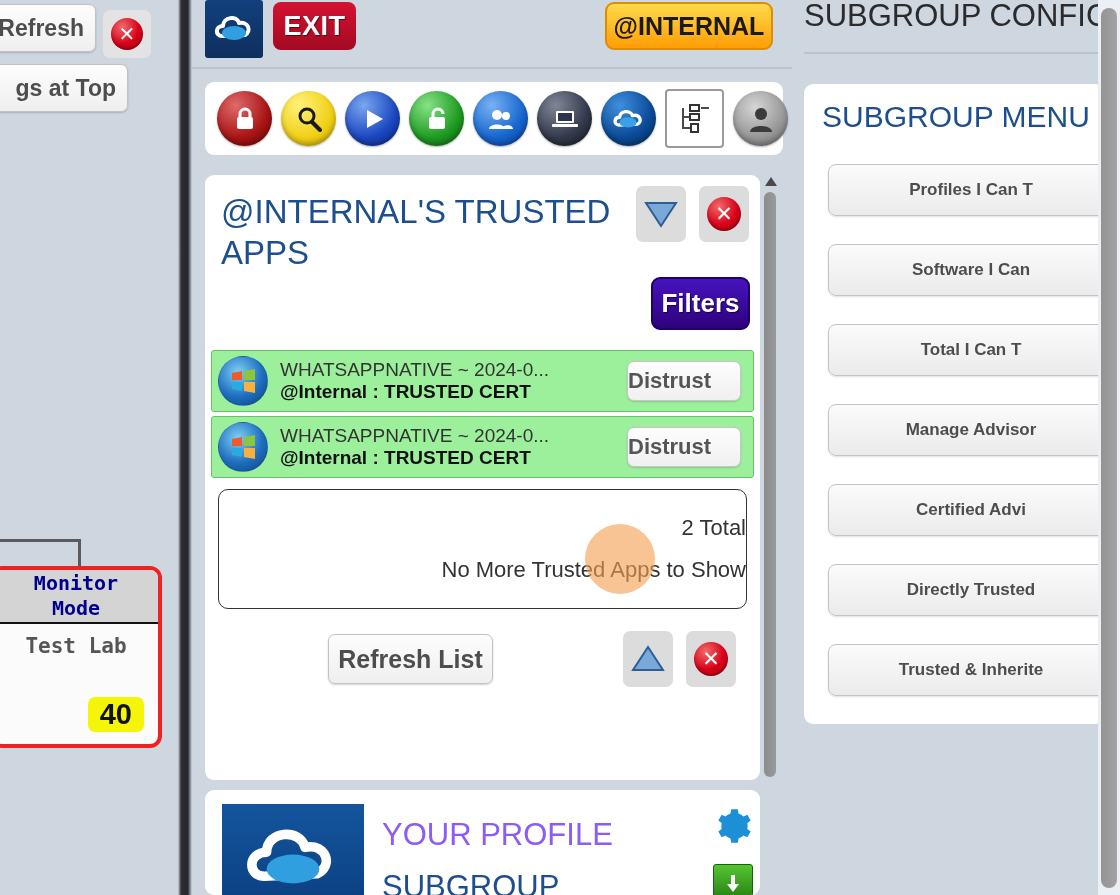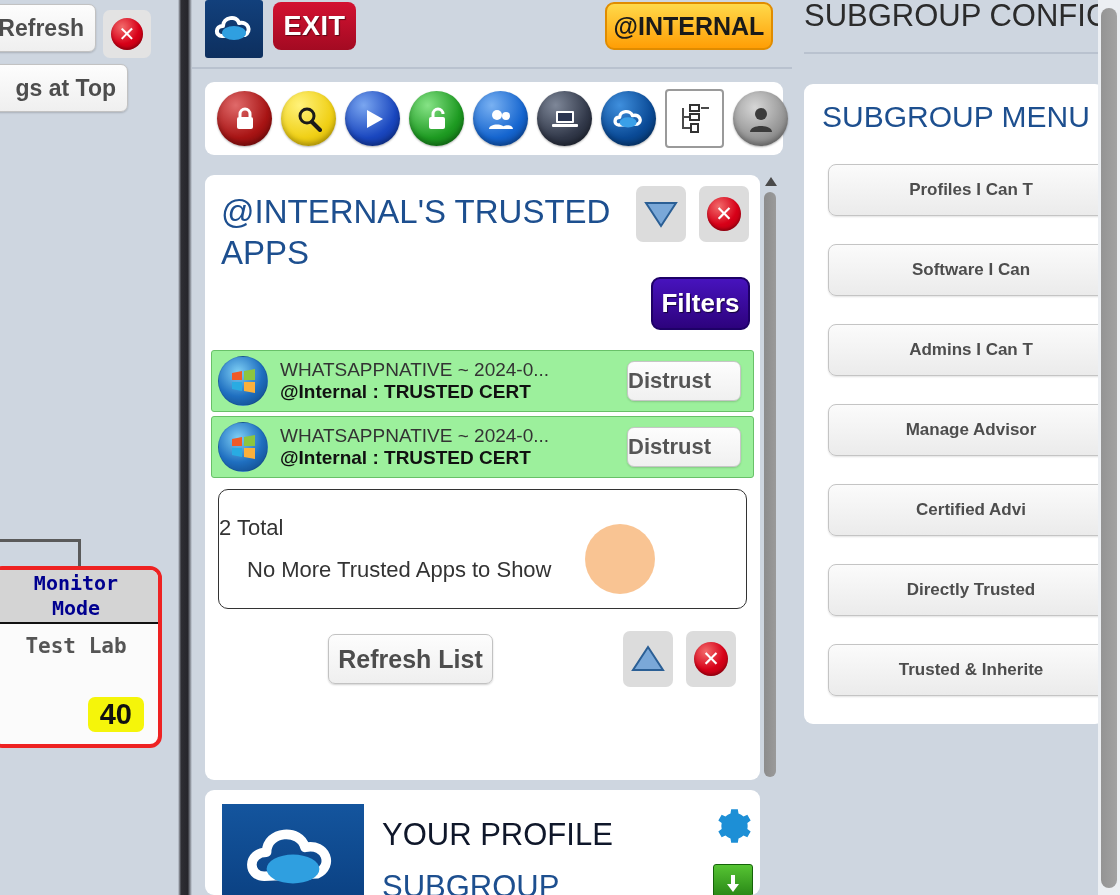--- a/index.html
+++ b/index.html
@@ -120,21 +120,21 @@
   .app-name{font-size:19px;color:#333;white-space:nowrap;overflow:hidden;}
   .app-meta{font-size:19px;color:#111;font-weight:bold;white-space:nowrap;}
   .distrust-btn{width:114px;height:40px;margin-right:12px;flex:0 0 auto;
     background:linear-gradient(#fdfdfd,#f0f0f0);border:1px solid #c6c6c6;border-radius:7px;
     color:#555;font-weight:bold;font-size:22px;
     display:flex;align-items:center;justify-content:flex-start;box-sizing:border-box;
     box-shadow:0 1px 2px rgba(0,0,0,.16);}
 
   #total-box{margin:11px 13px 0 13px;height:118px;
     border:1px solid #333;border-radius:10px;background:#fff;
-    display:flex;flex-direction:column;align-items:flex-start;justify-content:center;gap:16px;}
+    display:flex;flex-direction:column;align-items:flex-end;justify-content:center;gap:16px;}
   #total-count{font-size:22px;color:#333;}
   #no-more{font-size:22px;color:#333;margin-left:28px;}
 
   #apps-footer{position:relative;height:100px;}
   #refresh-list{position:absolute;left:123px;top:25px;width:165px;height:50px;
     background:linear-gradient(#fdfdfd,#efefef);border:1px solid #c2c2c2;border-radius:7px;
     color:#4d4d4d;font-weight:bold;font-size:25px;
     display:flex;align-items:center;justify-content:center;box-sizing:border-box;
     box-shadow:0 1px 2px rgba(0,0,0,.18);}
   #scroll-up-btn{position:absolute;left:418px;top:22px;width:50px;height:56px;
@@ -149,21 +149,21 @@
     border-bottom:9px solid #4a4a4a;}
   #apps-scroll-thumb{position:absolute;left:1px;top:17px;width:12px;height:585px;
     background:linear-gradient(90deg,#8c8c8c,#9a9a9a);border-radius:6px;}
 
   
   #profile-card{position:absolute;left:13px;top:790px;width:555px;height:105px;
     background:#fff;border-radius:9px;overflow:hidden;}
   #profile-img{position:absolute;left:17px;top:14px;width:142px;height:105px;
     background:linear-gradient(#14559e,#0a3f80);
     display:flex;align-items:center;justify-content:center;}
-  #profile-l1{position:absolute;left:177px;top:27px;font-size:31px;color:#0f172a;}
+  #profile-l1{position:absolute;left:177px;top:27px;font-size:31px;color:#8b5cf6;}
   #profile-l2{position:absolute;left:177px;top:79px;font-size:31px;color:#1d4f8f;}
   #gear-icon{position:absolute;left:507px;top:16px;}
   #dl-icon{position:absolute;left:508px;top:74px;width:38px;height:38px;
     background:linear-gradient(#56c433,#1f7a10);border:1px solid #156309;border-radius:3px;
     display:flex;align-items:center;justify-content:center;}
 
   
   #right-panel{position:absolute;left:792px;top:0;width:306px;height:895px;
     background:#ced6e0;overflow:hidden;}
   #sg-config{position:absolute;left:12px;top:-2px;width:330px;
@@ -412,21 +412,21 @@
   <div id="sg-card">
     <div id="sg-menu-title">SUBGROUP MENU</div>
     <div id="sg-list">
       <div class="sg-btn">
         <span>Profiles I Can T</span>
       </div>
       <div class="sg-btn">
         <span>Software I Can</span>
       </div>
       <div class="sg-btn">
-        <span>Admins I Can T</span>
+        <span>Total I Can T</span>
       </div>
       <div class="sg-btn">
         <span>Manage Advisor</span>
       </div>
       <div class="sg-btn">
         <span>Certified Advi</span>
       </div>
       <div class="sg-btn">
         <span>Directly Trusted</span>
       </div>

